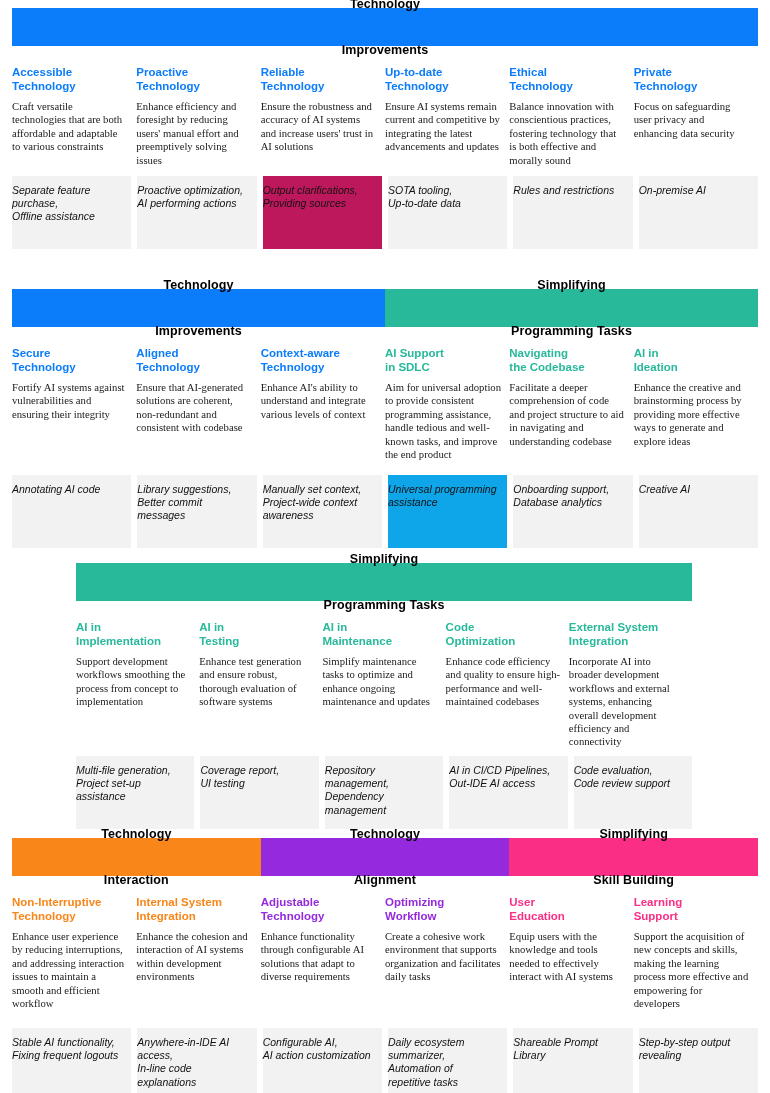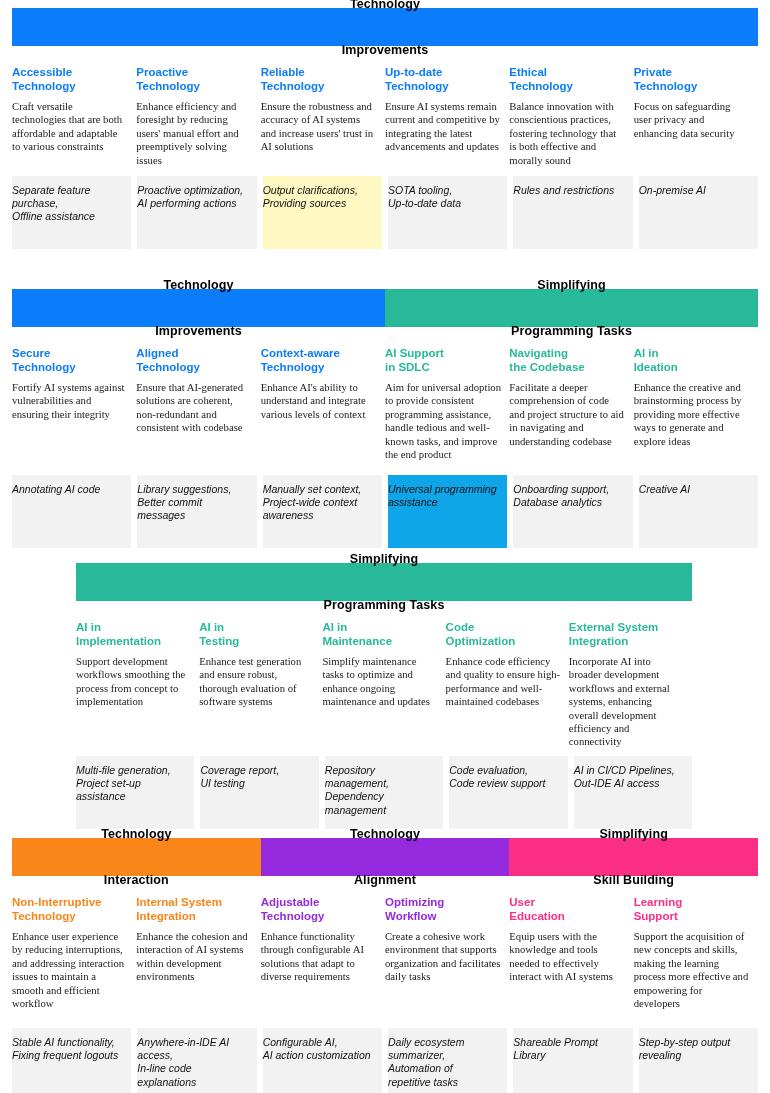--- a/index.html
+++ b/index.html
@@ -142,26 +142,26 @@
             <div class="col-title" style="color: rgb(11, 124, 250);">Ethical
 Technology</div>
             <div class="col-desc">Balance innovation with conscientious practices, fostering technology that is both effective and morally sound</div>
           </div>
           <div class="col">
             <div class="col-title" style="color: rgb(11, 124, 250);">Private
 Technology</div>
             <div class="col-desc">Focus on safeguarding user privacy and enhancing data security</div>
           </div>
         </div>
-        <div class="tags-row" style="height: 73px; justify-content: flex-end;">
+        <div class="tags-row" style="height: 73px;">
           <div class="tag-cell" style="background: rgb(242, 242, 242);">Separate feature purchase,
 Offline assistance</div>
           <div class="tag-cell" style="background: rgb(242, 242, 242);">Proactive optimization,
 AI performing actions</div>
-          <div class="tag-cell" style="background: #fef9c3;">Output clarifications,
+          <div class="tag-cell" style="background: #be185d;">Output clarifications,
 Providing sources</div>
           <div class="tag-cell" style="background: rgb(242, 242, 242);">SOTA tooling,
 Up-to-date data</div>
           <div class="tag-cell" style="background: rgb(242, 242, 242);">Rules and restrictions</div>
           <div class="tag-cell" style="background: rgb(242, 242, 242);">On-premise AI</div>
         </div>
       </div>
       <div class="section" style="left: 12px; top: 289px; width: 746px;">
         <div class="band-row" style="height: 38px;">
           <div class="band" style="background: rgb(11, 124, 250); flex: 0 0 50%;">
@@ -251,24 +251,24 @@
             <div class="col-desc">Incorporate AI into broader development workflows and external systems,  enhancing overall development efficiency and connectivity</div>
           </div>
         </div>
         <div class="tags-row" style="height: 73px;">
           <div class="tag-cell" style="background: rgb(242, 242, 242);">Multi-file generation,
 Project set-up assistance</div>
           <div class="tag-cell" style="background: rgb(242, 242, 242);">Coverage report,
 UI testing</div>
           <div class="tag-cell" style="background: rgb(242, 242, 242);">Repository management,
 Dependency management</div>
+          <div class="tag-cell" style="background: rgb(242, 242, 242);">AI in CI/CD Pipelines,
+Out-IDE AI access</div>
           <div class="tag-cell" style="background: rgb(242, 242, 242);">Code evaluation,
 Code review support</div>
-          <div class="tag-cell" style="background: rgb(242, 242, 242);">AI in CI/CD Pipelines,
-Out-IDE AI access</div>
         </div>
       </div>
       <div class="section" style="left: 12px; top: 838px; width: 746px;">
         <div class="band-row" style="height: 38px;">
           <div class="band" style="background: rgb(249, 134, 25); flex: 0 0 33.3333%;">
             <span class="l1">Technology</span>
             <span class="l2">Interaction</span>
           </div>
           <div class="band" style="background: rgb(148, 41, 221); flex: 0 0 33.3333%;">
             <span class="l1">Technology</span>

